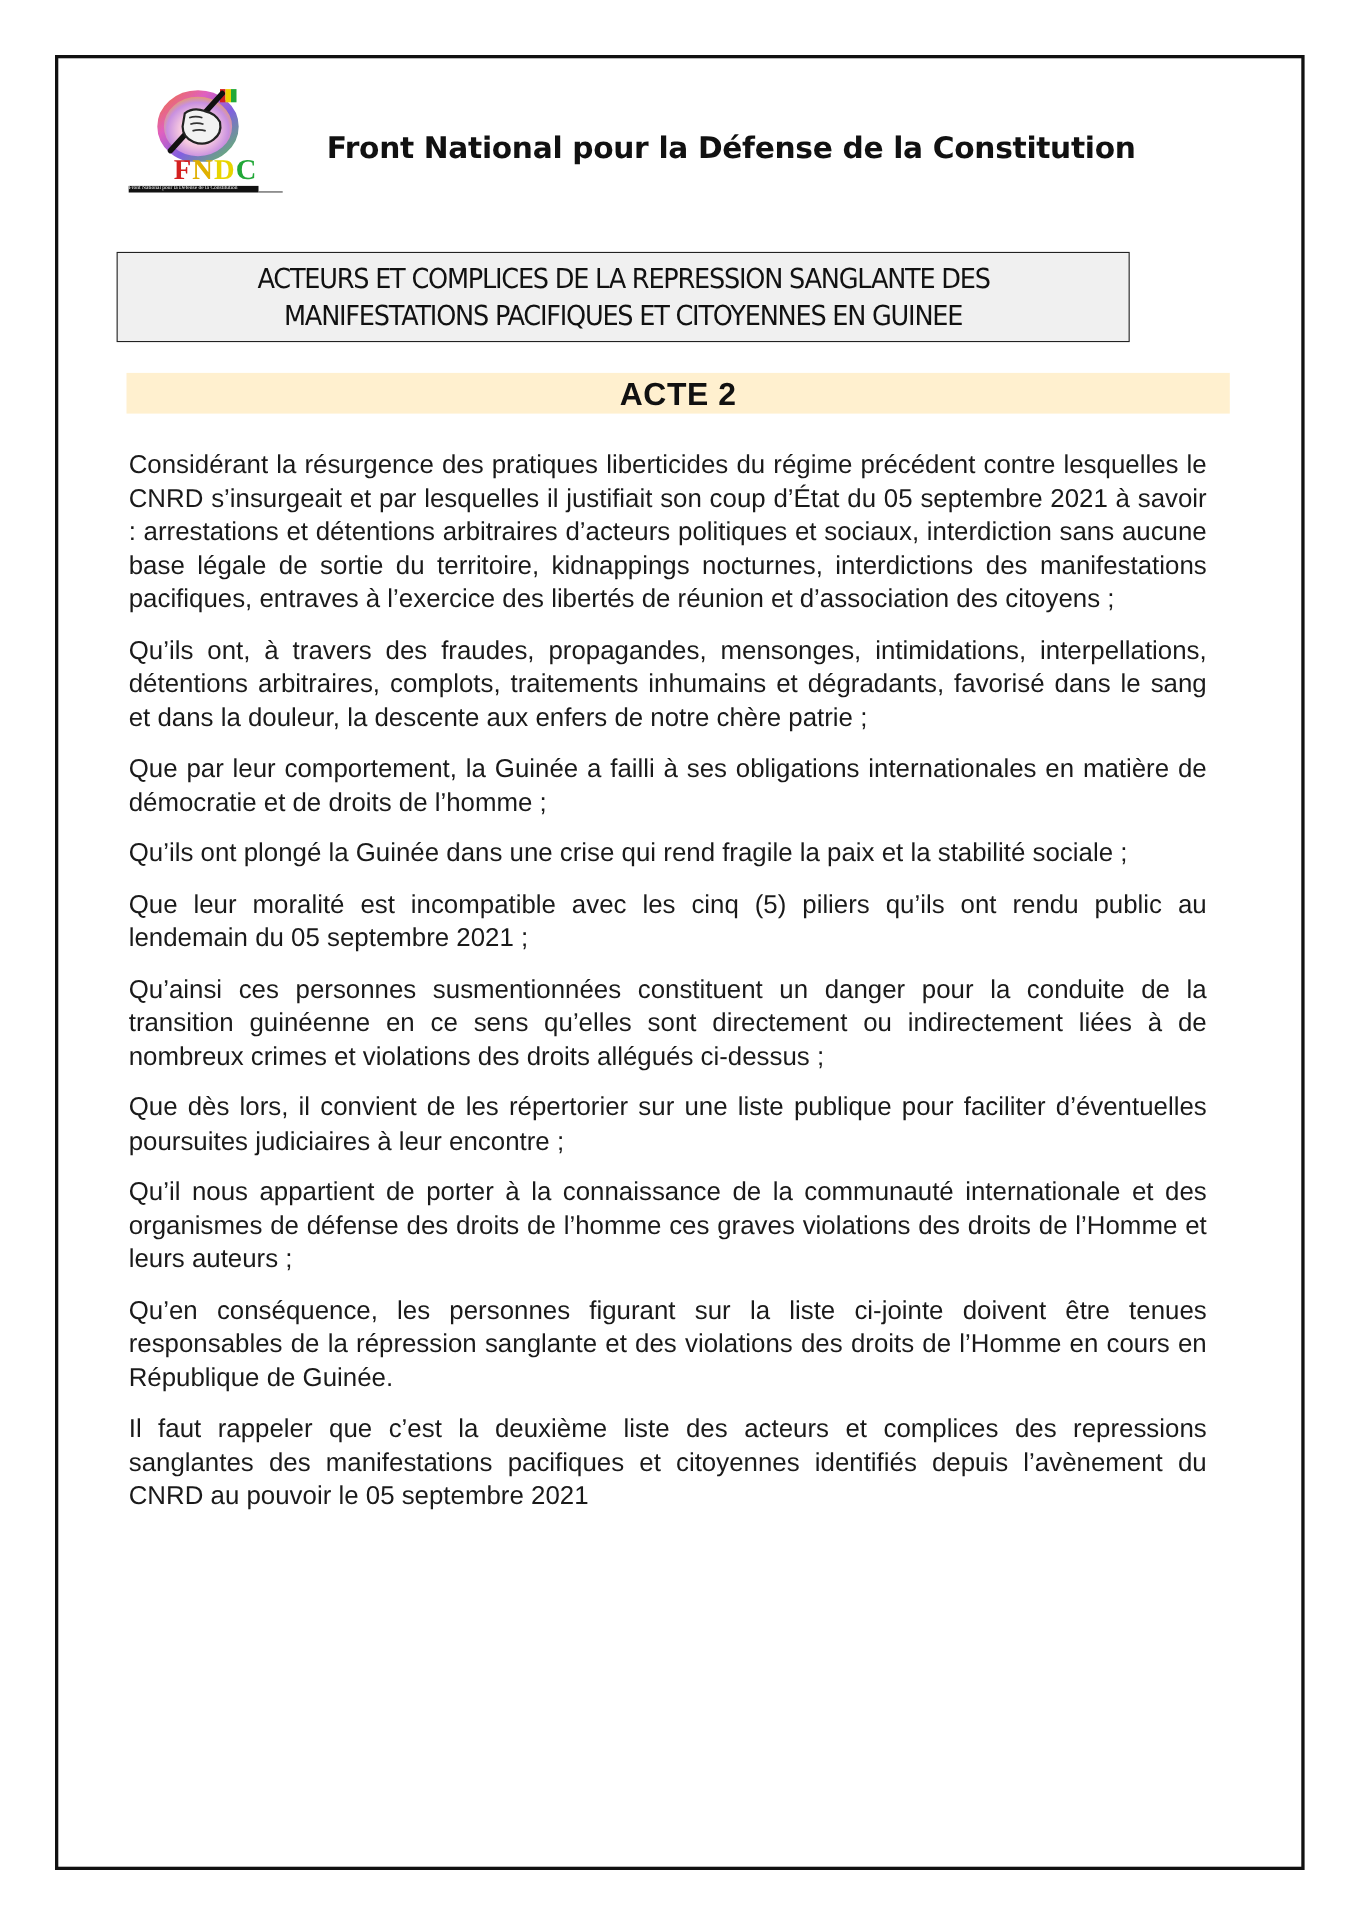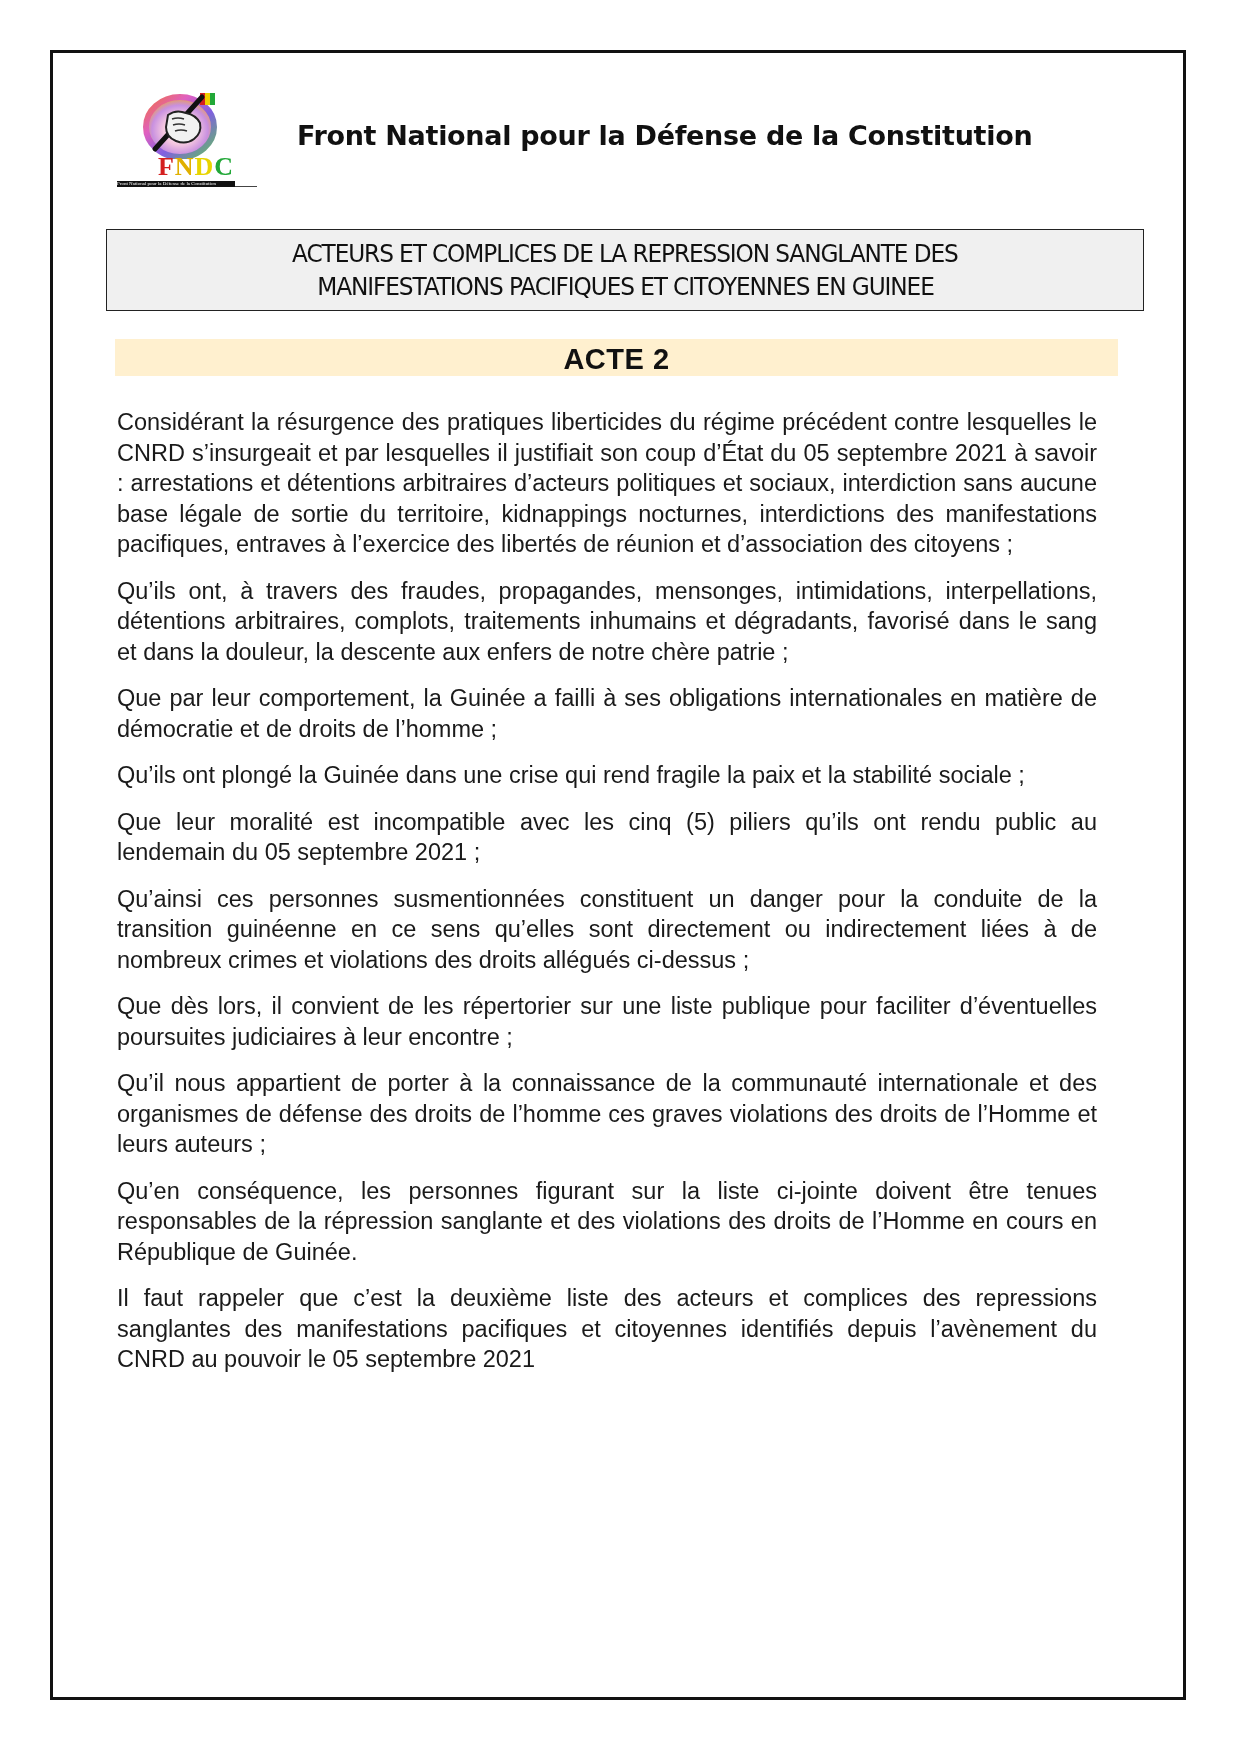--- a/index.html
+++ b/index.html
@@ -1,21 +1,21 @@
 <!DOCTYPE html>
 <html><head>
   <meta charset="utf-8">
   <style>
     html, body { margin: 0; padding: 0; background: #ffffff; }
     body { width: 1241px; height: 1755px; position: relative; overflow: hidden; }
     .page-frame {
       position: absolute; left: 50px; top: 50px; width: 1136px; height: 1650px;
       border: 3px solid #111111; box-sizing: border-box;
     }
-    .logo { position: absolute; left: 115px; top: 86px; width: 140px; height: 105px; }
+    .logo { position: absolute; left: 115px; top: 74px; width: 140px; height: 105px; }
     .logo-emblem { position: absolute; left: 25px; top: 3px; width: 85px; height: 70px; }
     .logo-text {
       position: absolute; left: 21px; top: 68px; width: 120px; text-align: center;
       font-family: "Liberation Serif", serif; font-weight: bold; font-size: 26px; letter-spacing: 1px;
       line-height: 26px;
     }
     .logo-text .l-f { color: #d42020; }
     .logo-text .l-n { color: #e0b000; }
     .logo-text .l-d { color: #e8d400; }
     .logo-text .l-c { color: #22a838; }
@@ -24,21 +24,21 @@
       background: #111; overflow: hidden;
       font-family: "Liberation Serif", serif; font-size: 5px; color: #fff; line-height: 6px; white-space: nowrap;
     }
     .logo-underline { position: absolute; left: 120px; top: 100px; width: 22px; height: 1px; background: #444; }
     .org-title {
       position: absolute; left: 297px; top: 120px; width: 800px;
       font-family: "DejaVu Sans", sans-serif; font-weight: bold; font-size: 27px; color: #111;
       letter-spacing: -0.3px; white-space: nowrap;
     }
     .title-box {
-      position: absolute; left: 106px; top: 229px; width: 1038px; height: 82px;
+      position: absolute; left: 106px; top: 229px; width: 921px; height: 82px;
       border: 1.5px solid #222; background: #f0f0f0; box-sizing: border-box;
       display: flex; flex-direction: column; justify-content: center; align-items: center;
     }
     .title-line {
       font-family: "DejaVu Sans", sans-serif; font-size: 25px; color: #111; letter-spacing: -1.2px;
       line-height: 33px; white-space: nowrap; transform: scaleX(0.93);
     }
     .acte-banner {
       position: absolute; left: 115px; top: 339px; width: 1003px; height: 37px;
       background: #fff0cf; display: flex; align-items: flex-end; justify-content: center;

